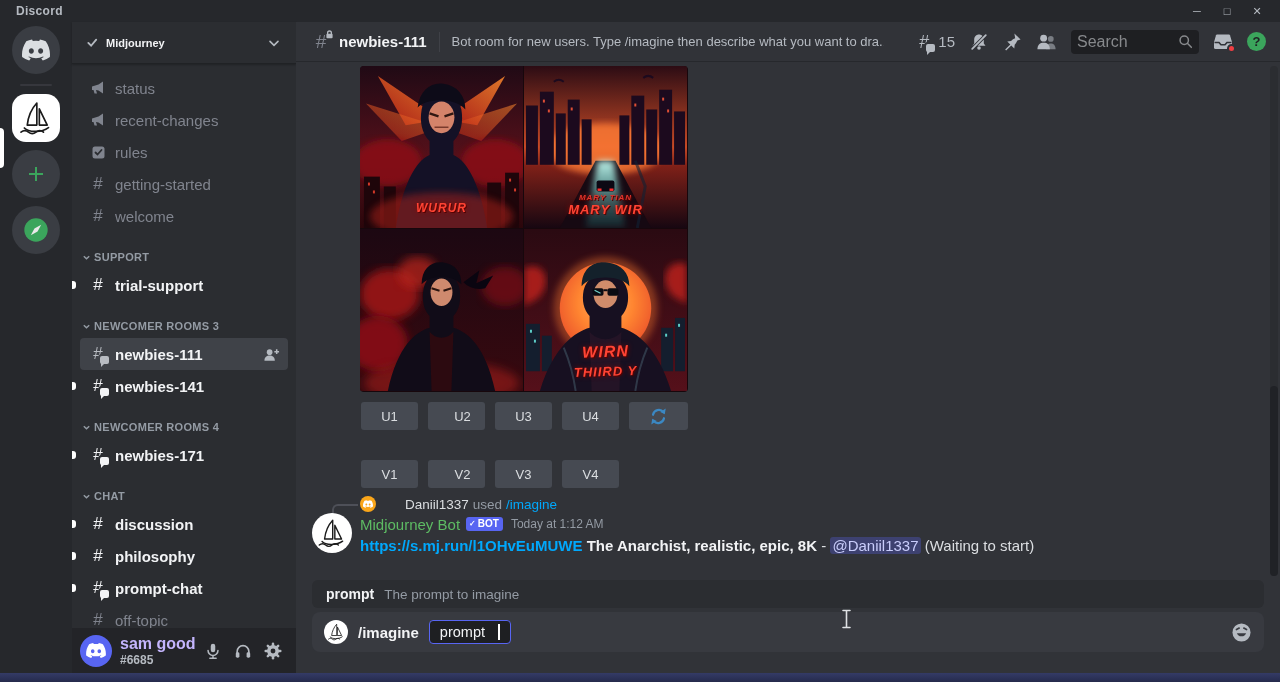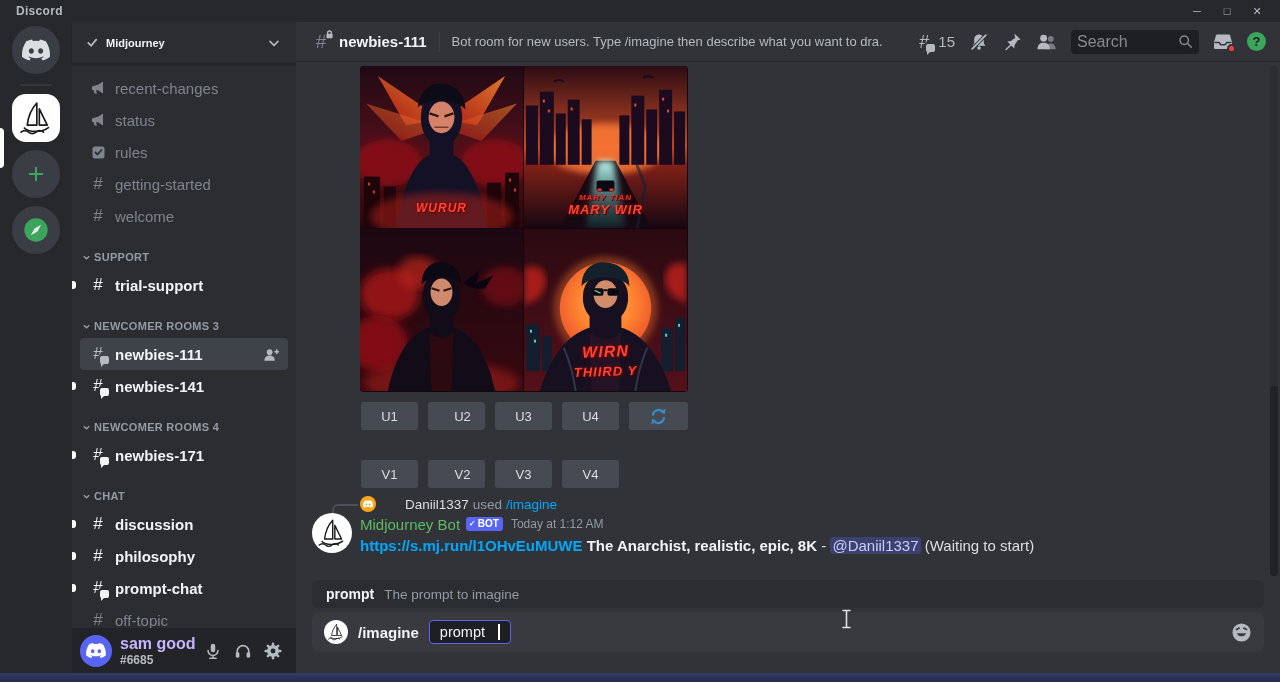--- a/index.html
+++ b/index.html
@@ -196,29 +196,29 @@
   </div>
 
   <div class="channels">
 
     <div class="ch-row">
       <span class="ch-icon">
         <svg width="16" height="16" viewBox="0 0 16 16">
             <path d="M2,10 V6.5 L8.5,4.5 L13,1.5 V13.5 L8.5,10.5 L6,10 L7,13.5 H4.5 L3.5,10 Z" fill="#80848e"></path>
           </svg>
       </span>
-      <span class="ch-name">recent-changes</span>
+      <span class="ch-name">status</span>
     </div>
     <div class="ch-row">
       <span class="ch-icon">
         <svg width="16" height="16" viewBox="0 0 16 16">
             <path d="M2,10 V6.5 L8.5,4.5 L13,1.5 V13.5 L8.5,10.5 L6,10 L7,13.5 H4.5 L3.5,10 Z" fill="#80848e"></path>
           </svg>
       </span>
-      <span class="ch-name">status</span>
+      <span class="ch-name">recent-changes</span>
     </div>
     <div class="ch-row">
       <span class="ch-icon">
         <svg width="15" height="15" viewBox="0 0 15 15">
             <rect x="1.5" y="1.5" width="12" height="12" rx="2.5" fill="#80848e"></rect>
             <path d="M4.5,7.5 l2,2 4,-4.5" stroke="#2b2d31" stroke-width="1.8" fill="none" stroke-linecap="round"></path>
           </svg>
       </span>
       <span class="ch-name">rules</span>
     </div>

